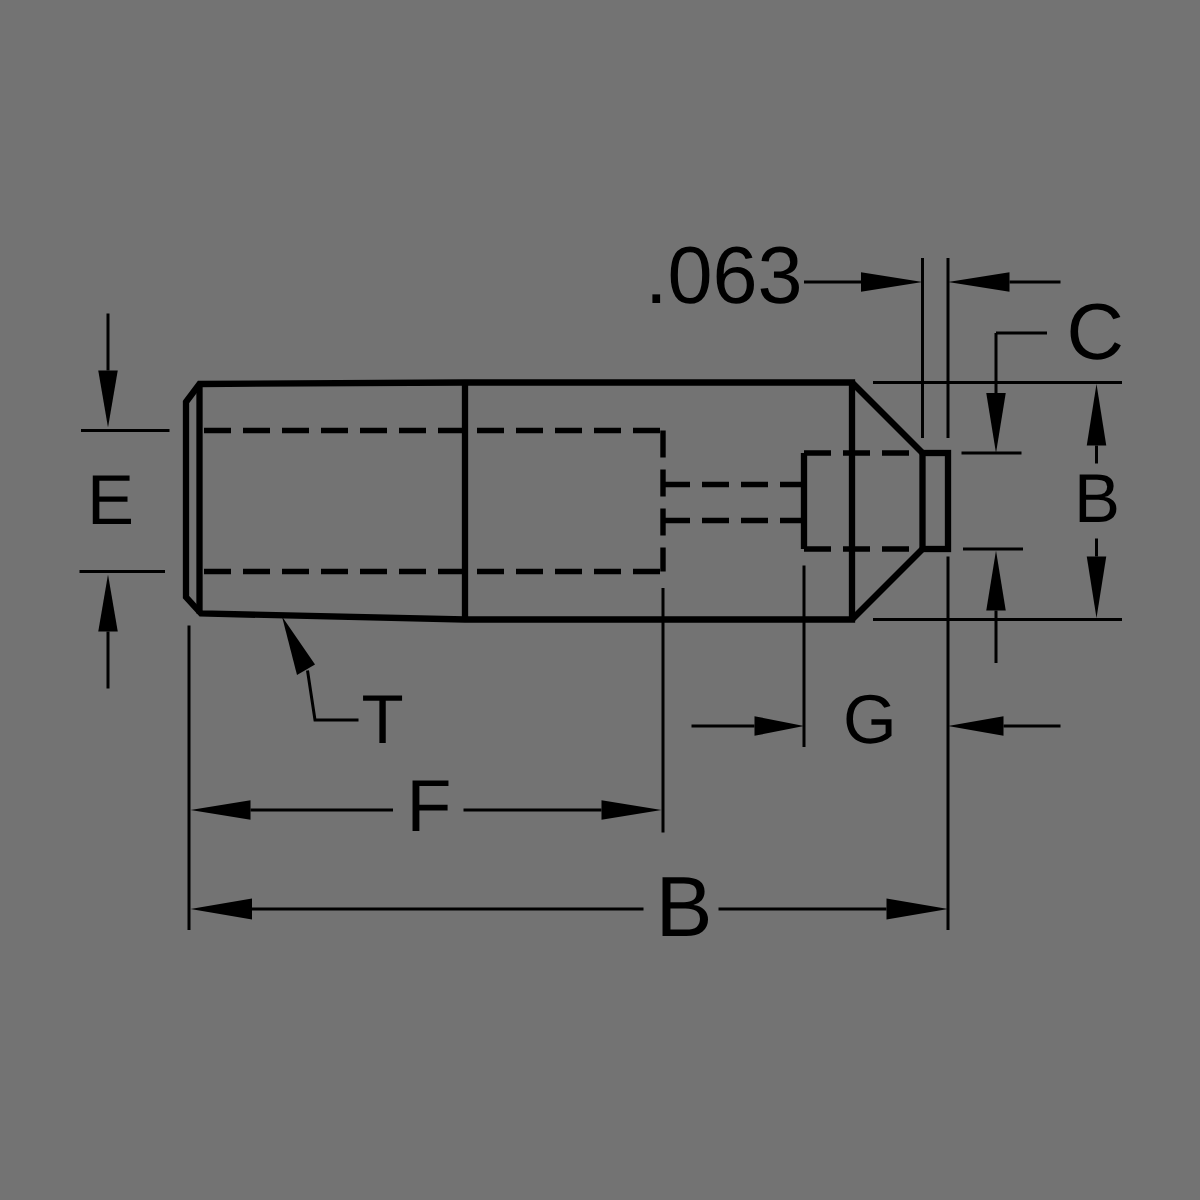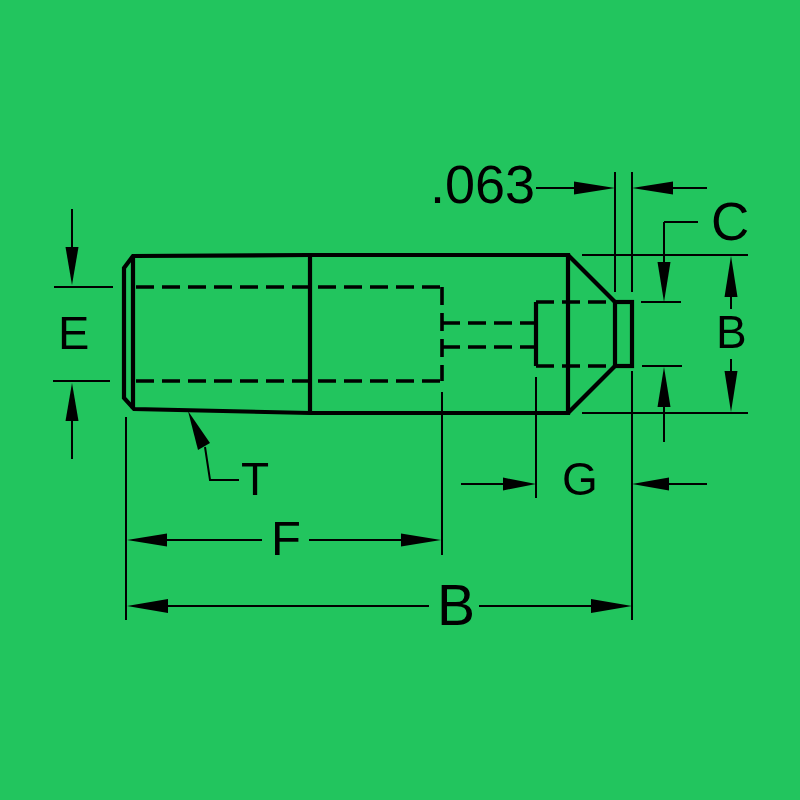--- a/index.html
+++ b/index.html
@@ -1,17 +1,17 @@
 <!DOCTYPE html>
 <html><head>
 <meta charset="utf-8">
 <style>
   html,body{margin:0;padding:0;background:#ffffff;}
   .stage{
-    position:relative;width:800px;height:800px;background:#22c55e;
+    position:relative;width:800px;height:800px;background:#737373;
     font-family:"Liberation Sans",sans-serif;color:#000;overflow:hidden;
   }
   .stage svg{position:absolute;left:0;top:0;}
   .dim-label{position:absolute;line-height:1;white-space:nowrap;color:#000;}
   .fs54{font-size:54px;}
   .fs53{font-size:53px;}
   .fs49{font-size:49px;}
   .fs47{font-size:47px;}
   .fs46{font-size:46px;}
   .fs57{font-size:57px;}

